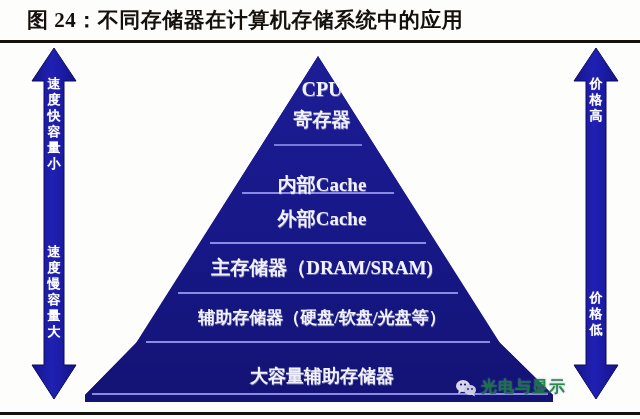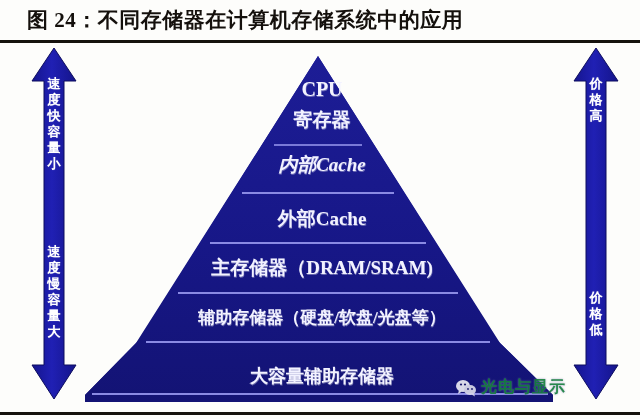--- a/index.html
+++ b/index.html
@@ -91,21 +91,21 @@
     color: #f2f2ff;
     font-weight: bold;
     font-family: "Liberation Serif", "DejaVu Serif", serif;
     white-space: nowrap;
     pointer-events: none;
     text-shadow: 0.5px 0.5px 0px rgba(255,255,255,0.35);
     margin-left: 10px;
   }
   #label-cpu       { top: 78px;  font-size: 20px; }
   #label-register  { top: 107px; font-size: 19px; }
-  #label-inner     { top: 152px; font-size: 19px; font-style: italic; }
+  #label-inner     { top: 172px; font-size: 19px; }
   #label-outer     { top: 206px; font-size: 19px; text-align: center; }
   #label-main      { top: 255px; font-size: 19px; }
   #label-aux       { top: 306px; font-size: 17px; }
   #label-mass      { top: 364px; font-size: 18px; }
 
   
   #watermark {
     position: absolute;
     left: 455px;
     top: 377px;

